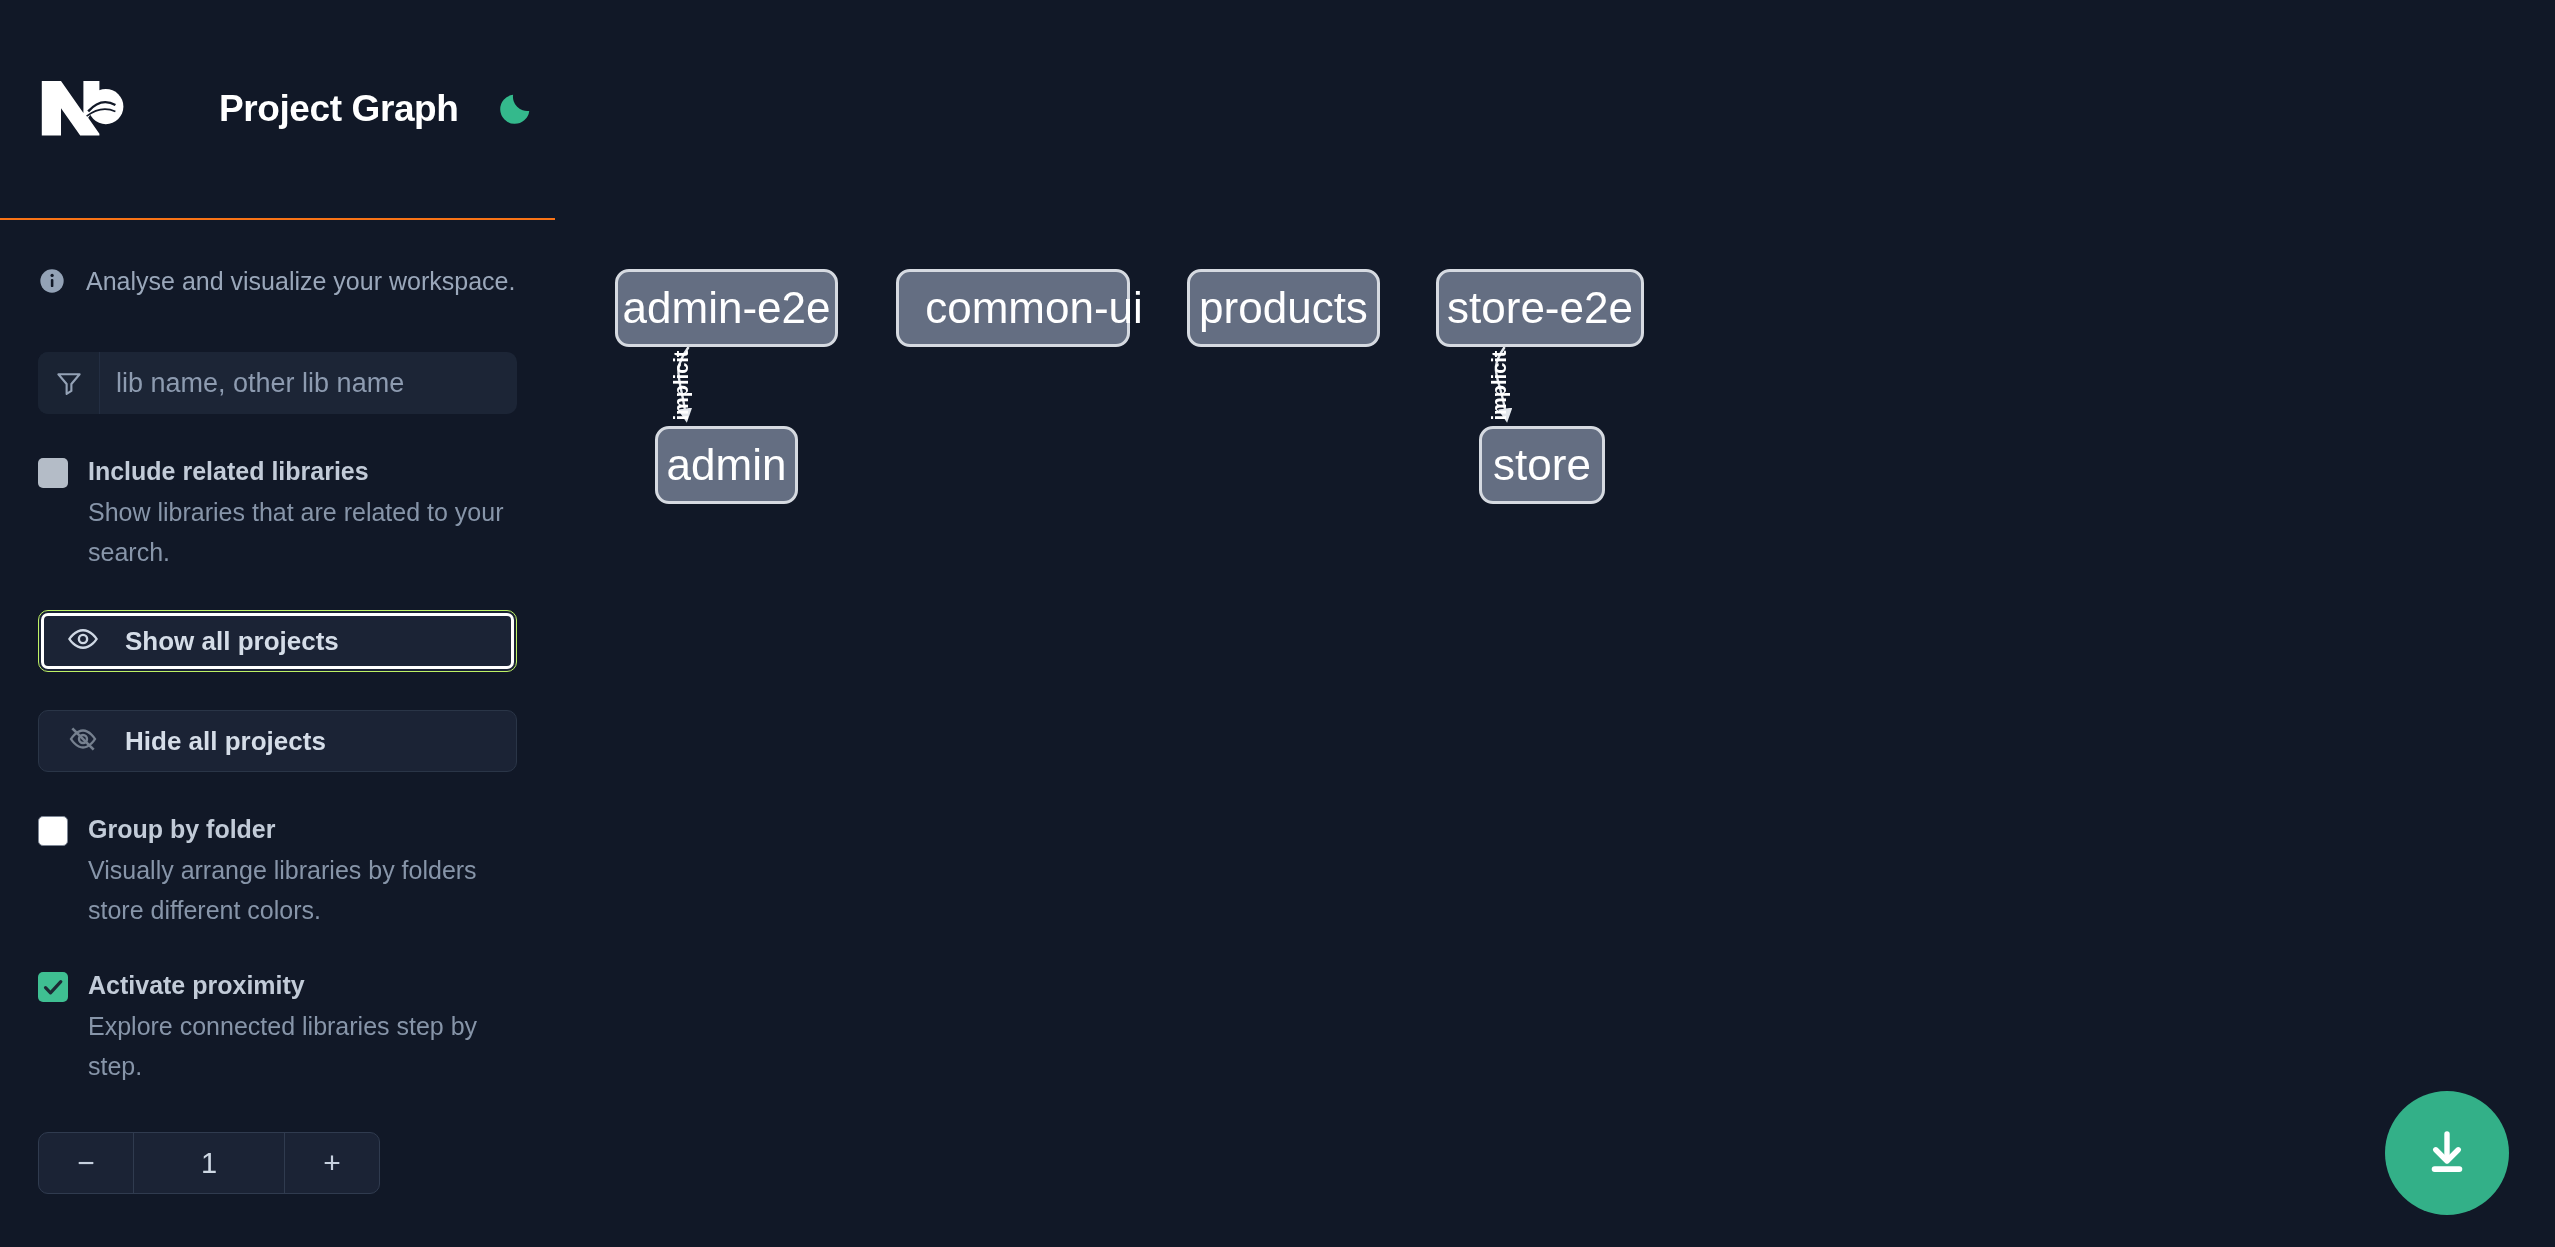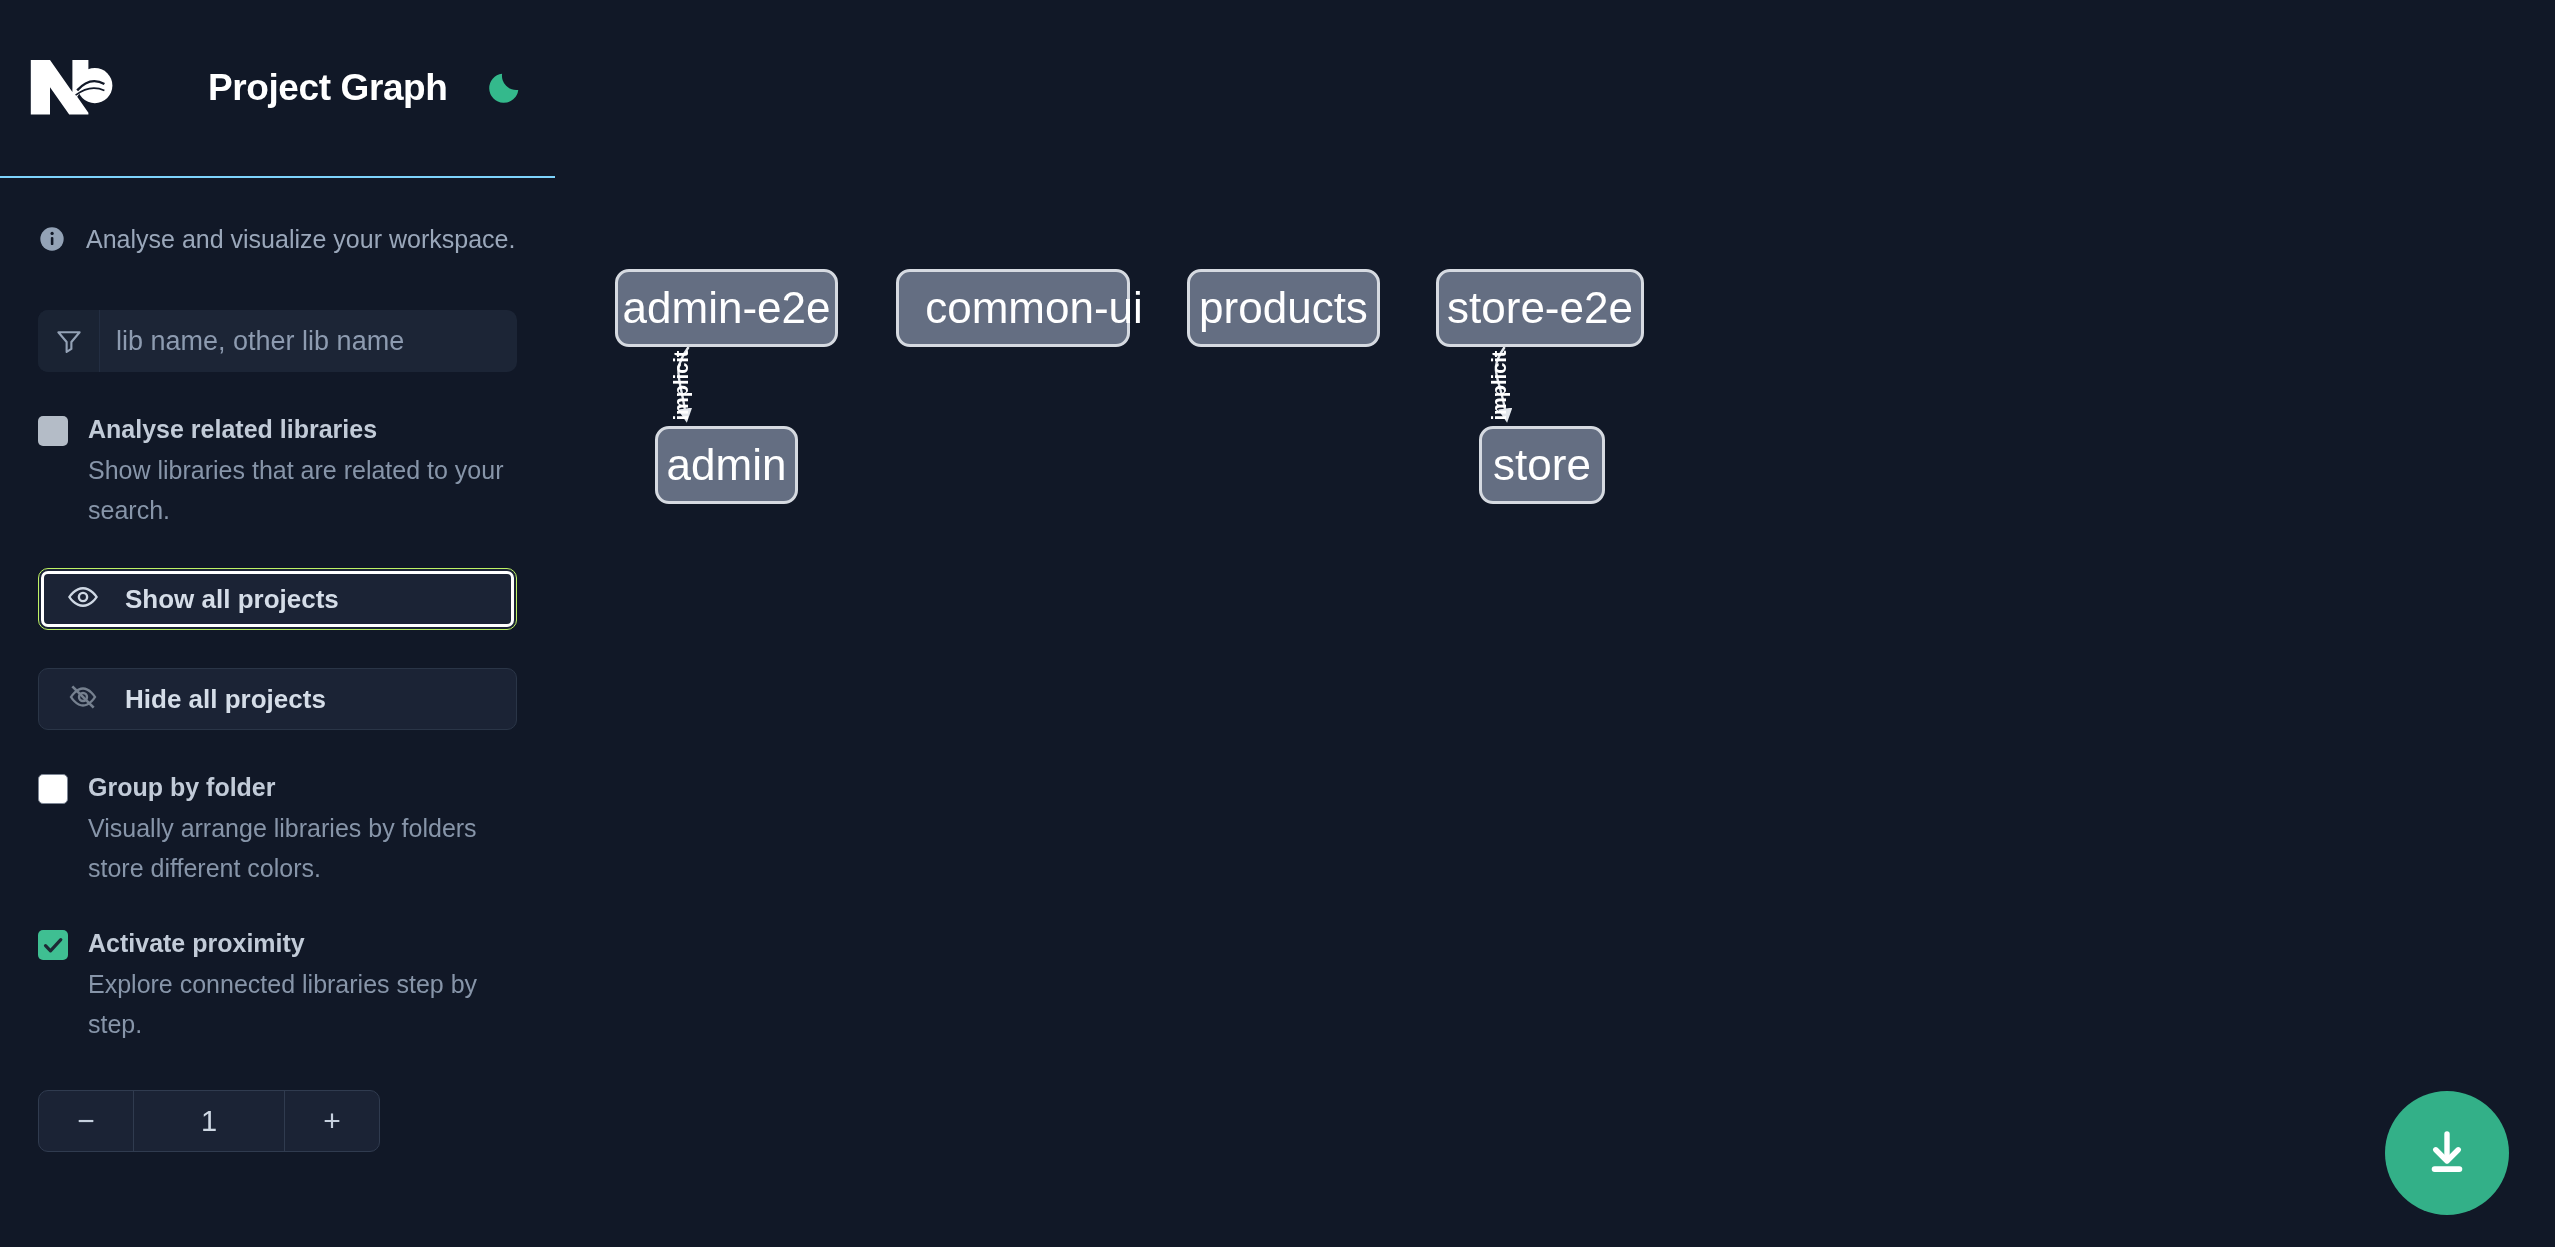--- a/index.html
+++ b/index.html
@@ -13,24 +13,24 @@
 
   
   .sidebar {
     position: relative;
     width: 555px; height: 1247px;
     background: #111827;
     flex: 0 0 555px;
     overflow: hidden;
   }
   .sidebar-header {
-    height: 178px;
+    height: 220px;
     display: flex; align-items: center;
-    padding-left: 26px;
-    border-bottom: 2px solid #7dd3fc;
+    padding-left: 37px;
+    border-bottom: 2px solid #f97316;
   }
   .nx-logo { width: 96px; height: 70px; flex: 0 0 96px; }
   .app-title {
     font-size: 37px; font-weight: 700; color: #ffffff;
     margin-left: 86px; letter-spacing: -0.4px; white-space: nowrap;
   }
   .theme-toggle {
     margin-left: 36px; width: 42px; height: 42px;
     display: flex; align-items: center; justify-content: center;
     cursor: pointer;
@@ -230,21 +230,21 @@
           <svg viewBox="0 0 24 24" width="30" height="30">
             <path d="M3.5 5h17l-6.6 7.8v5.5l-3.8 2.4v-7.9z" fill="none" stroke="#94a2b6" stroke-width="1.7" stroke-linejoin="round"></path>
           </svg>
         </span>
         <input class="filter-input" type="text" placeholder="lib name, other lib name" style="">
       </div>
 
       <div class="check-group">
         <span class="cbox grey"></span>
         <span class="check-texts">
-          <div class="check-label">Analyse related libraries</div>
+          <div class="check-label">Include related libraries</div>
           <div class="check-desc">Show libraries that are related to your search.</div>
         </span>
       </div>
 
       <div class="btn focused">
         <span>
           <svg viewBox="0 0 24 24" width="32" height="32">
             <path d="M1.8 12S5.8 5.4 12 5.4 22.2 12 22.2 12 18.2 18.6 12 18.6 1.8 12 1.8 12z" fill="none" stroke="#cfd8e4" stroke-width="1.8"></path>
             <circle cx="12" cy="12" r="3.1" fill="none" stroke="#cfd8e4" stroke-width="1.8"></circle>
           </svg>

